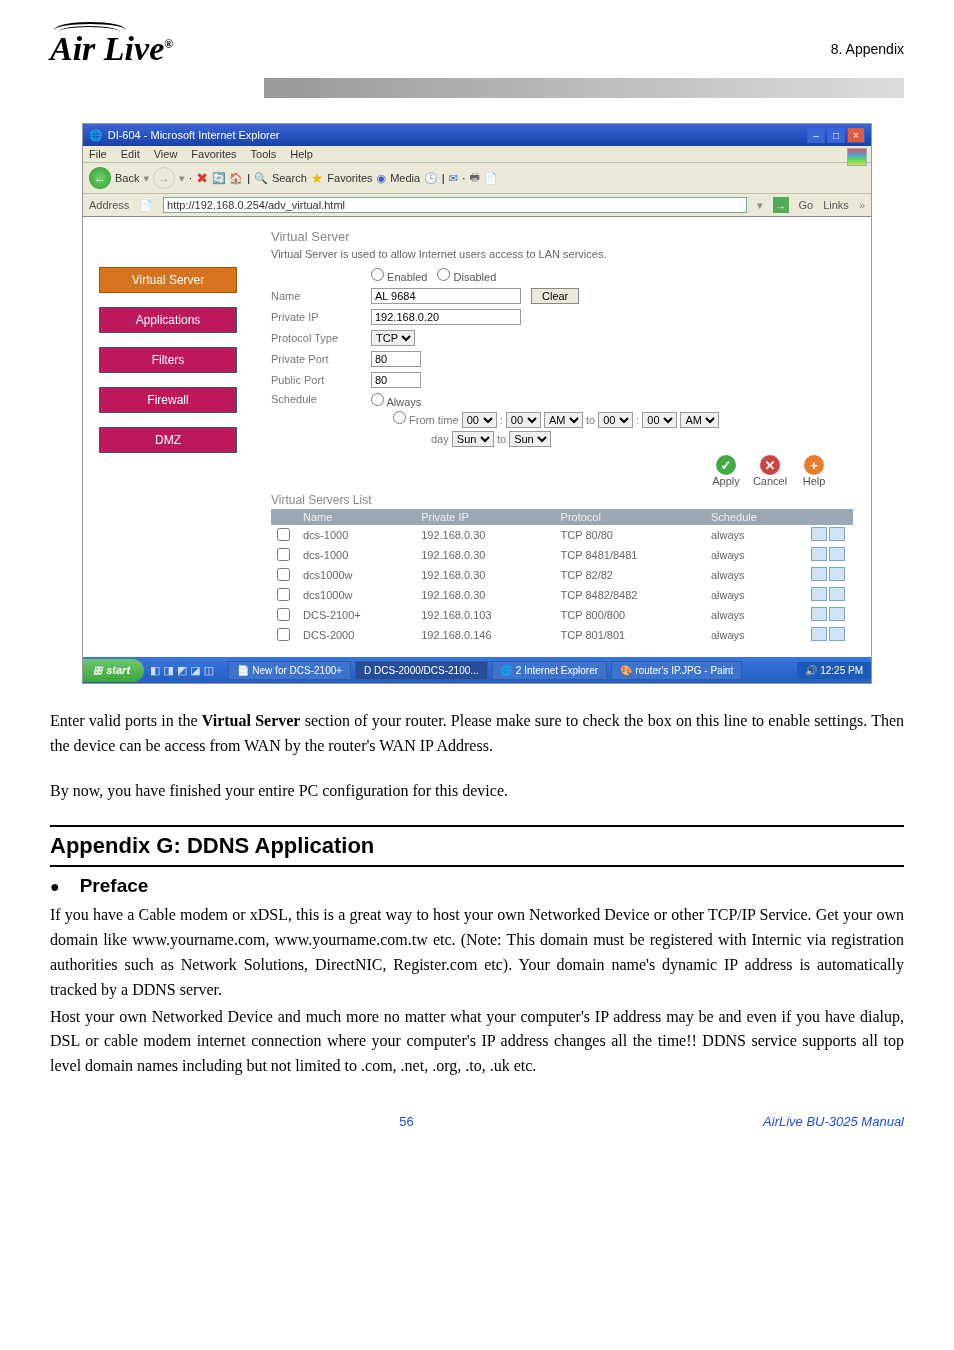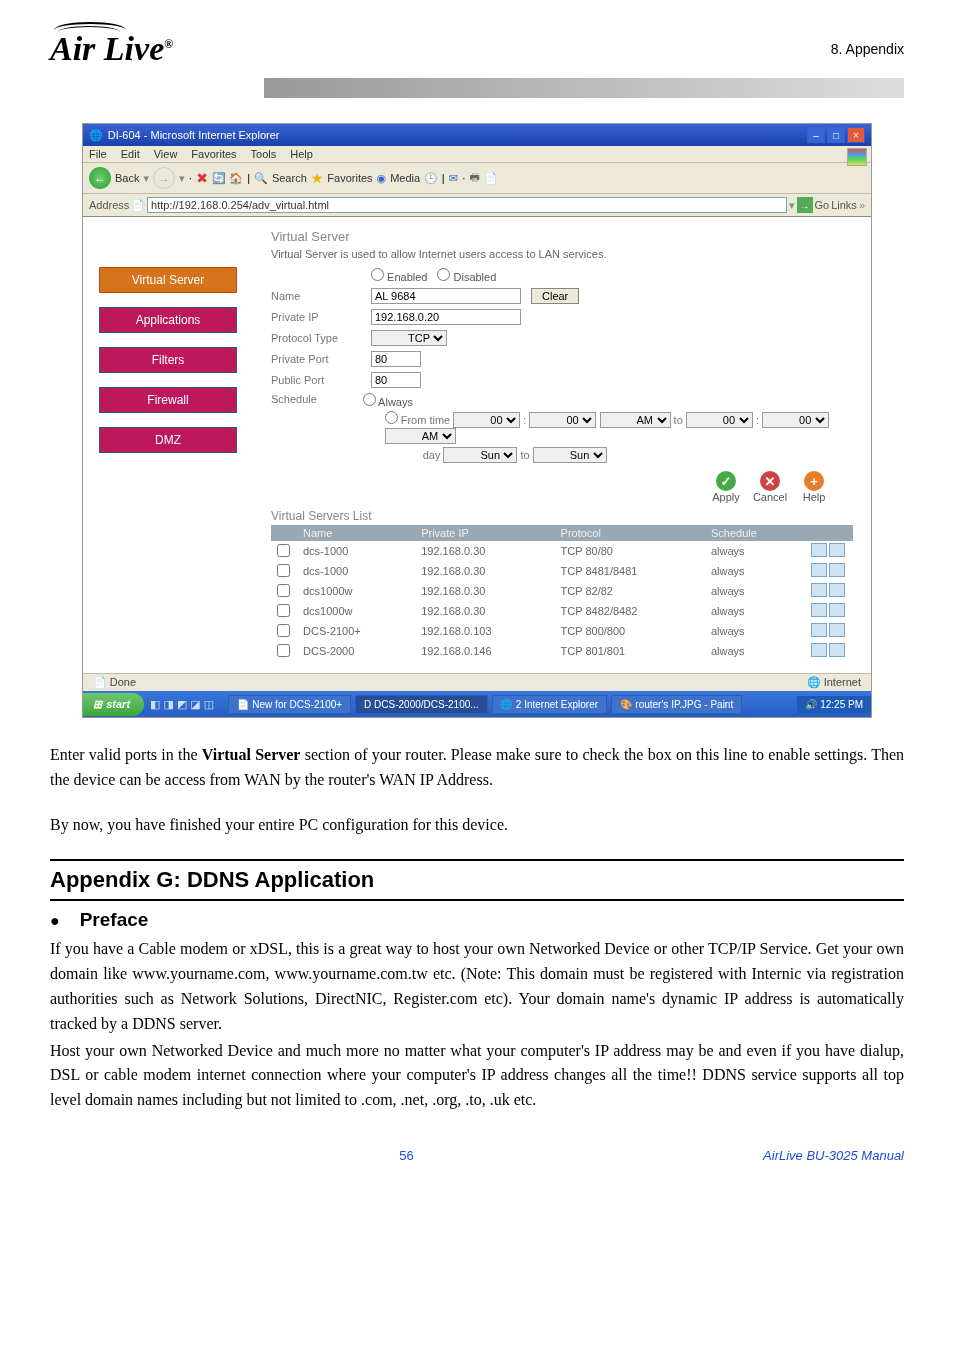--- a/index.html
+++ b/index.html
@@ -105,21 +105,21 @@
   .tbback { background: radial-gradient(#6fce6f,#2e9e2e); color: #fff; }
   .tbfwd { background: #ece9d8; border: 1px solid #ccc; color: #aaa; }
   .tbx { color: #d33; font-size: 14px; }
   .ie-toolbar .tbtext { color: #333; }
   .favstar { color: #e7b800; font-size: 14px; }
   .ie-addr {
     background: #ece9d8;
     padding: 3px 6px;
     display: flex;
     align-items: center;
-    gap: 2px;
+    gap: 10px;
     border-bottom: 1px solid #888;
     color: #555;
   }
   .ie-addr input {
     flex: 1;
     border: 1px solid #7a9;
     padding: 1px 3px;
     font-size: 11px;
     color: #333;
   }
@@ -171,21 +171,20 @@
   }
   .formrow .lbl { width: 90px; color: #777; }
   .formrow input[type=text] {
     border: 1px solid #999;
     padding: 1px 3px;
     font-size: 11px;
   }
   .formrow select {
     border: 1px solid #999;
     font-size: 11px;
-    padding-left: 32px;
   }
   .clearbtn, .iebtn {
     border: 1px solid #888;
     background: #ece9d8;
     padding: 1px 10px;
     font-size: 11px;
     cursor: pointer;
   }
   .sched-sub { padding-left: 22px; margin-top: 3px; color: #777; }
   .actionrow {
@@ -497,24 +496,20 @@
               <td>192.168.0.146</td>
               <td>TCP 801/801</td>
               <td>always</td>
               <td><span class="rowctl"></span><span class="rowctl"></span></td>
             </tr>
           </tbody>
       </table>
     </div>
   </div>
 
-  <div class="ie-status">
-    <span><span>📄</span> <span>Done</span></span>
-    <span><span>🌐</span> <span>Internet</span></span>
-  </div>
 
   <div class="taskbar">
     <div class="startbtn">
         <span>⊞</span>
         <span>start</span>
       </div>
     <div style="display:flex;gap:3px;margin:0 6px">
       <span style="color:#cfe0ff">◧</span>
       <span style="color:#cfe0ff">◨</span>
       <span style="color:#cfe0ff">◩</span>

